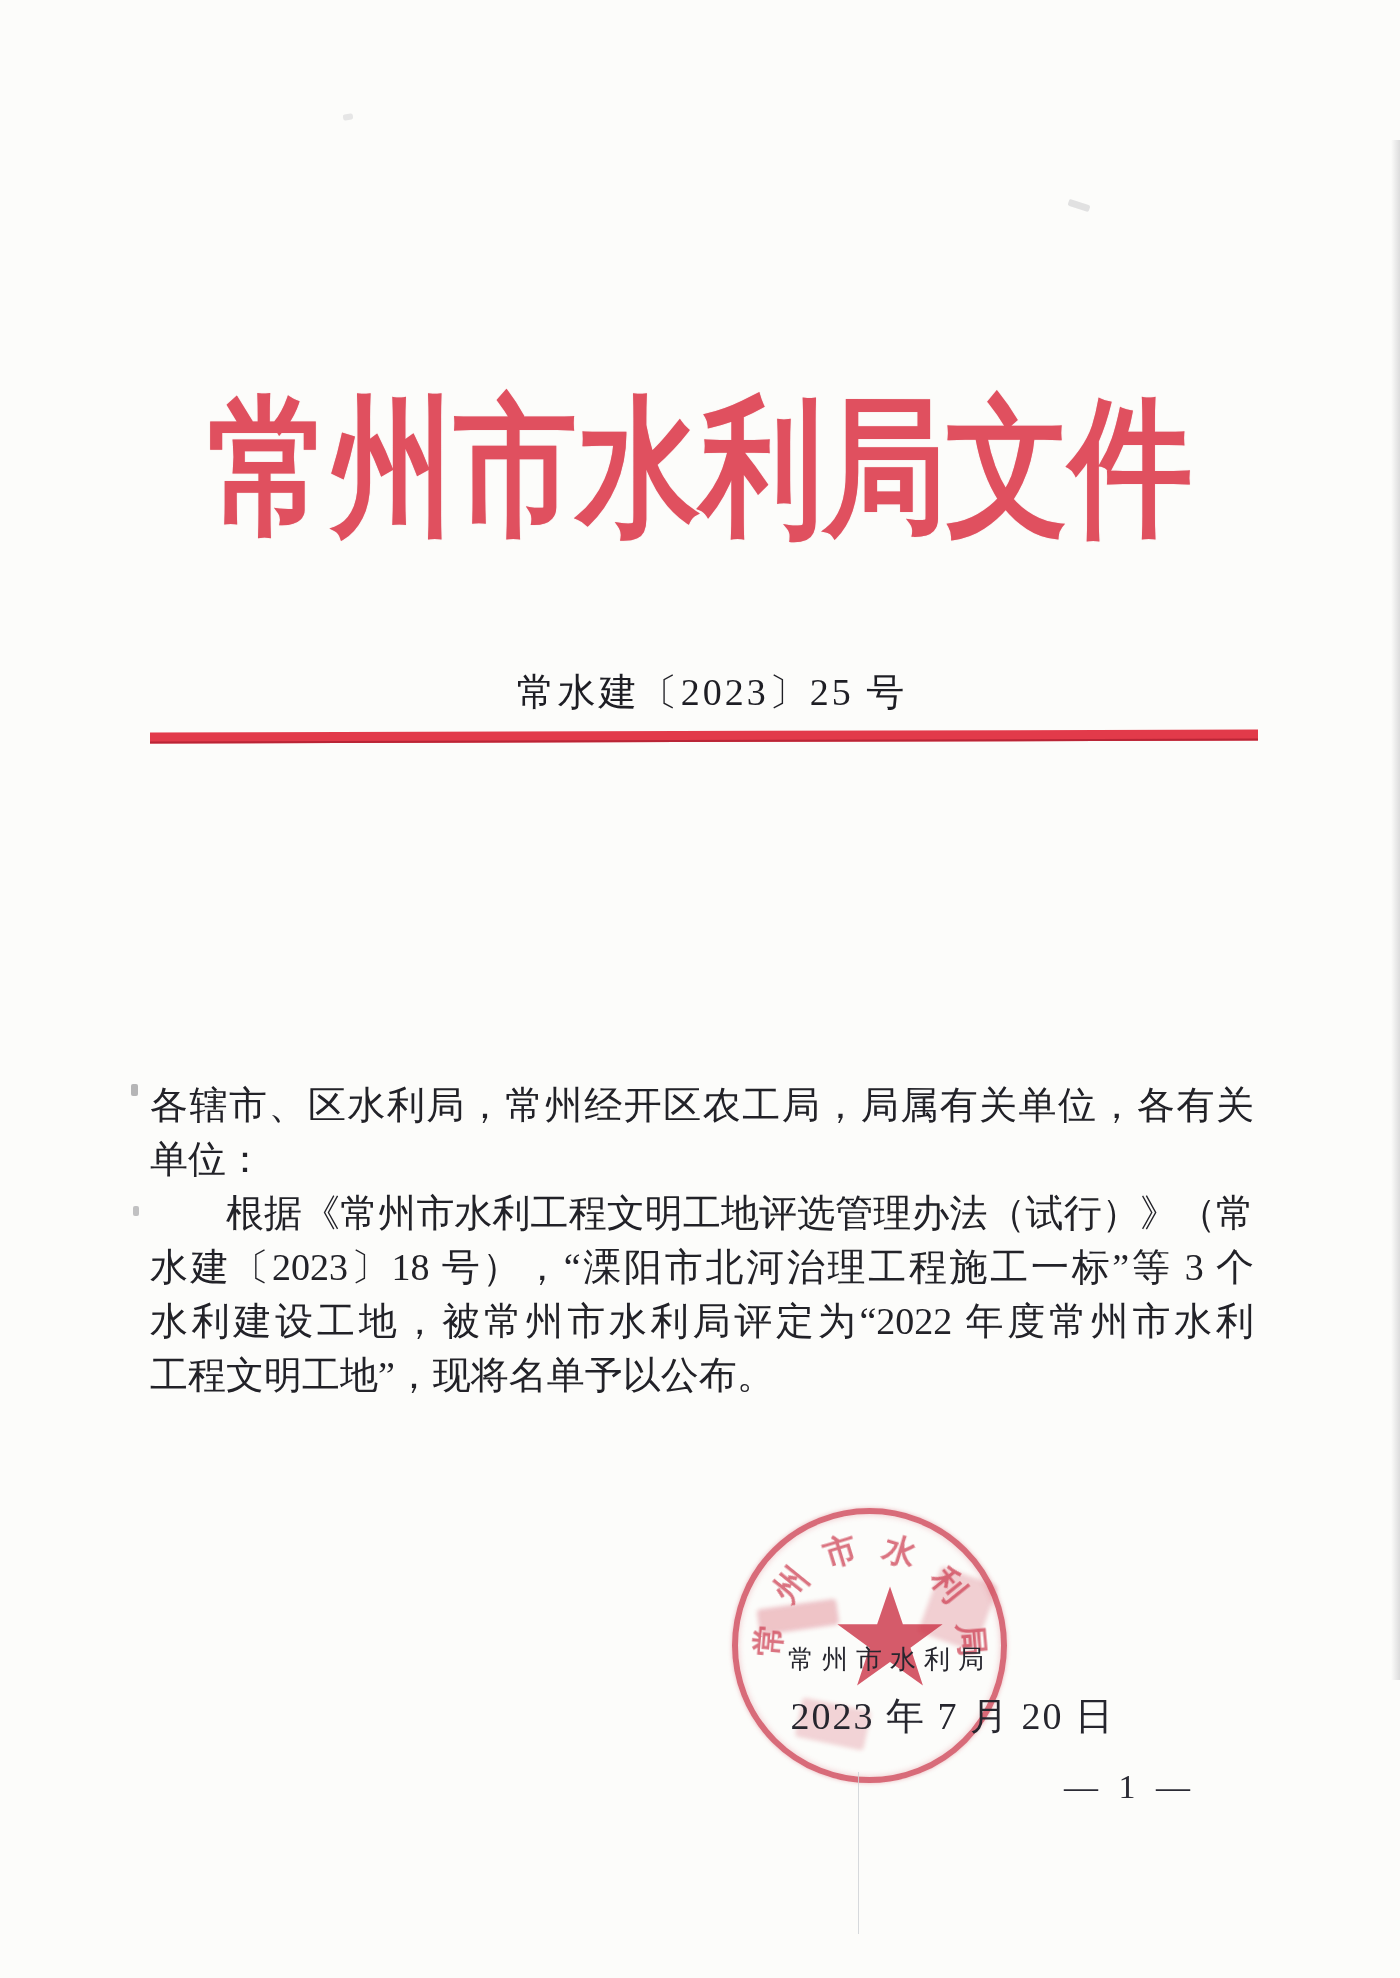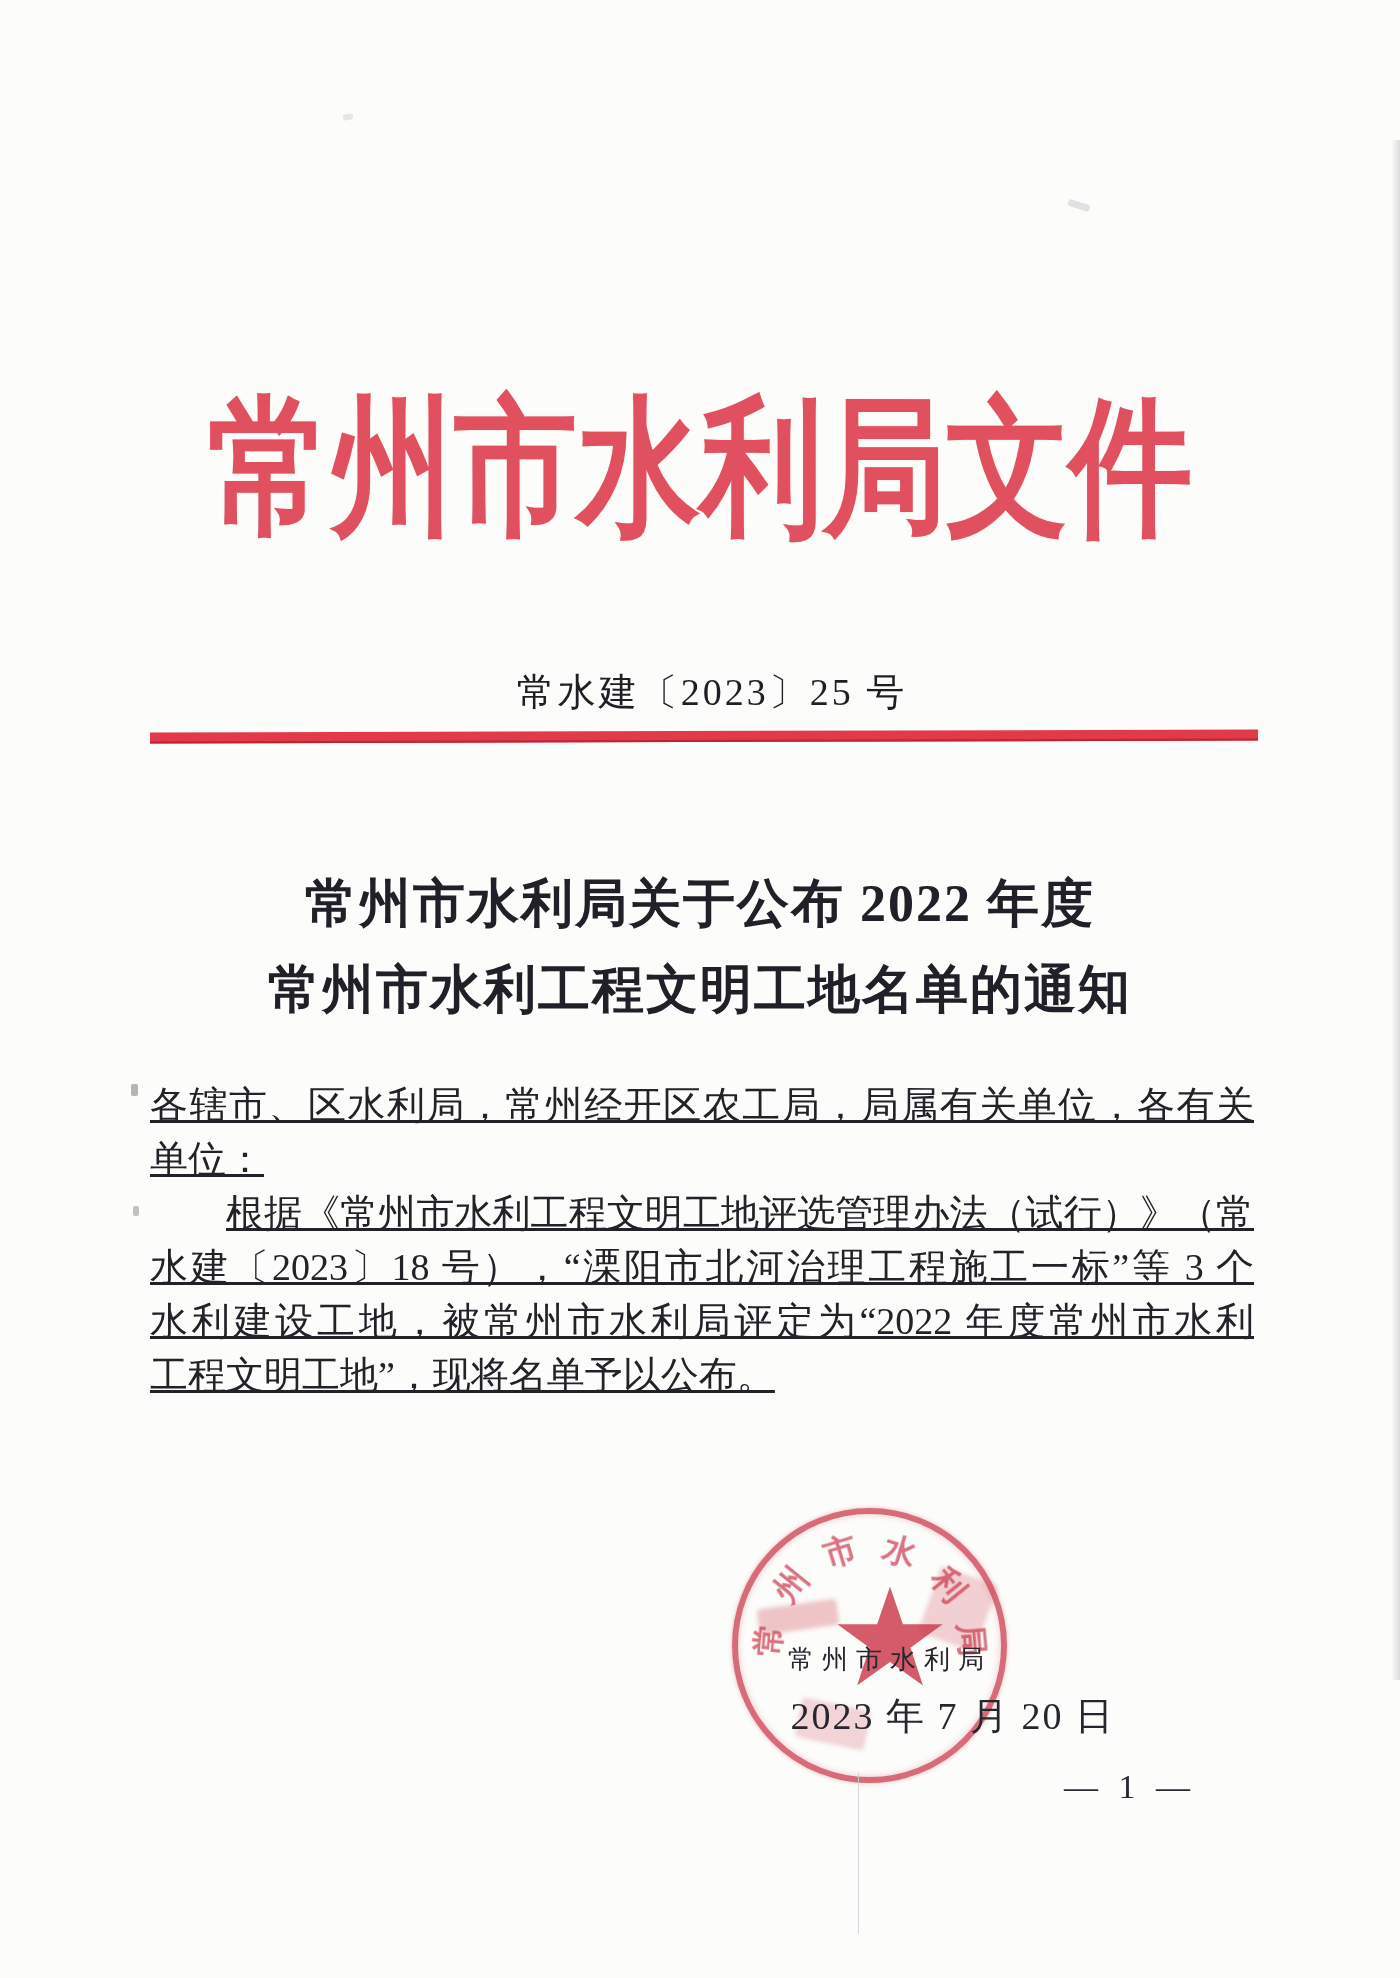--- a/index.html
+++ b/index.html
@@ -49,21 +49,21 @@
     font-size:52px;line-height:86px;
     color:#202028;
     letter-spacing:2px;
   }
   
   .body{
     position:absolute;top:1078px;left:150px;width:1104px;
     font-size:38px;line-height:54px;
     color:#222228;
   }
-  .b-line{white-space:nowrap;text-decoration:underline;}
+  .b-line{white-space:nowrap;}
   .b-line.full{
     white-space:normal;
     text-align:justify;
     text-align-last:justify;
   }
   .b-line.indent{padding-left:76px;}
   .b-line.attachment{margin-top:28px;padding-left:76px;}
   
   .seal{
     position:absolute;left:732px;top:1508px;width:275px;height:275px;
@@ -131,24 +131,20 @@
 <body>
 
 <div class="page">
 
   <div class="org-title">常州市水利局文件</div>
 
   <div class="doc-number">常水建〔2023〕25 号</div>
 
   <div class="red-rule"></div>
 
-  <div class="doc-title">
-    <div>常州市水利局关于公布 2022 年度</div>
-    <div>常州市水利工程文明工地名单的通知</div>
-  </div>
 
   <div class="body">
     <div class="b-line full">各辖市、区水利局，常州经开区农工局，局属有关单位，各有关</div>
     <div class="b-line">单位：</div>
     <div class="b-line full indent">根据《常州市水利工程文明工地评选管理办法（试行）》（常</div>
     <div class="b-line full">水建〔2023〕18 号），“溧阳市北河治理工程施工一标”等 3 个</div>
     <div class="b-line full">水利建设工地，被常州市水利局评定为“2022 年度常州市水利</div>
     <div class="b-line">工程文明工地”，现将名单予以公布。</div>
   </div>
 

